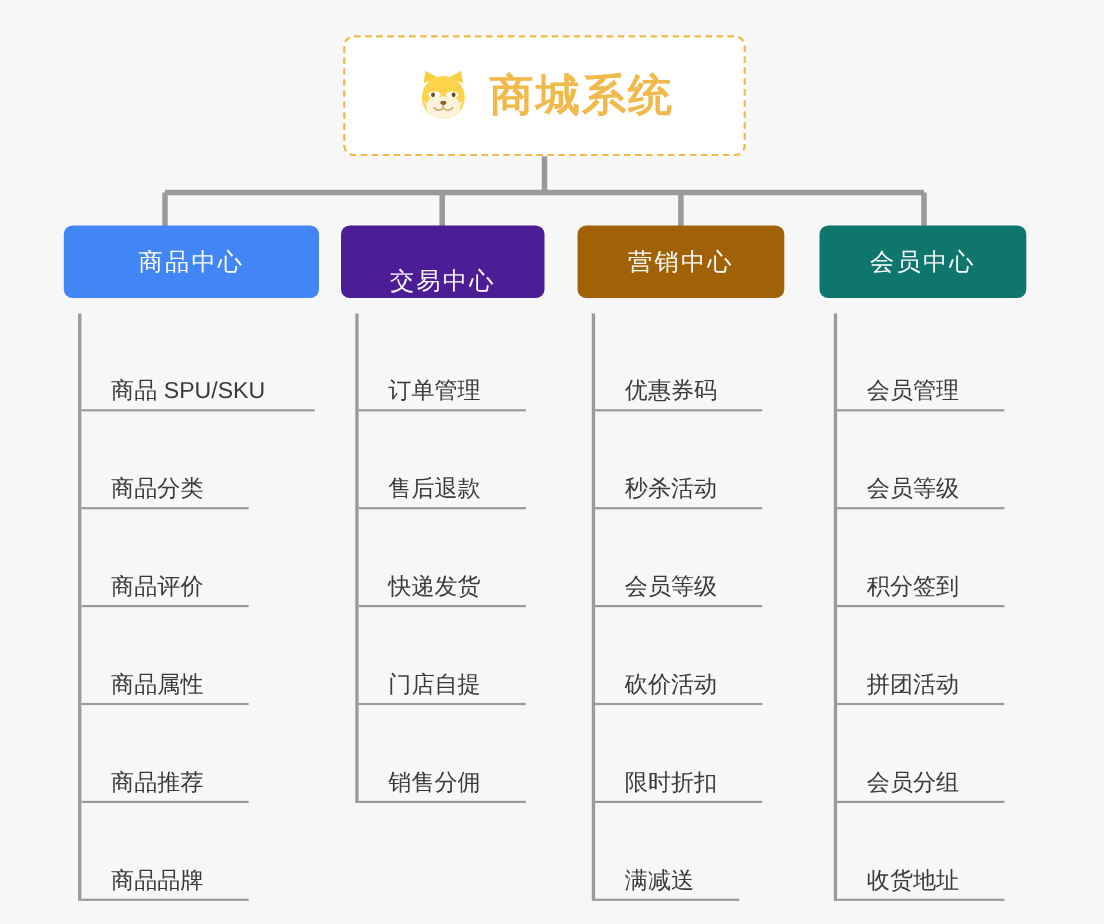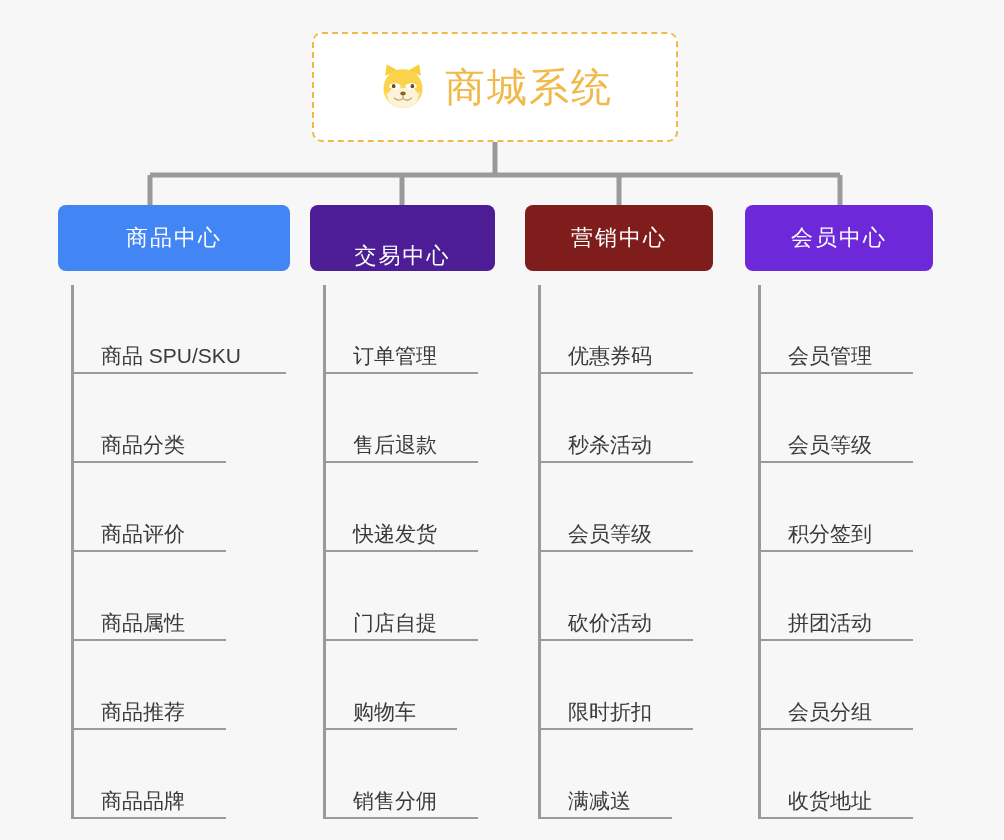--- a/index.html
+++ b/index.html
@@ -26,20 +26,21 @@
     top: 32px;
     width: 366px;
     height: 110px;
     background: #ffffff;
     border: 2px dashed #f0b94a;
     border-radius: 10px;
     display: flex;
     align-items: center;
     justify-content: center;
     gap: 16px;
+    font-weight: bold;
   }
 
   .root-mascot {
     width: 52px;
     height: 52px;
     flex: 0 0 auto;
     display: block;
   }
 
   .root-title {
@@ -220,31 +221,27 @@
           </div>
           <div class="child-item">
             <span class="child-label">快递发货</span>
             <div class="child-underline" style="width: 152px;"></div>
           </div>
           <div class="child-item">
             <span class="child-label">门店自提</span>
             <div class="child-underline" style="width: 152px;"></div>
           </div>
           <div class="child-item">
-            <span class="child-label">购物车</span>
-            <div class="child-underline" style="width: 131px;"></div>
-          </div>
-          <div class="child-item">
             <span class="child-label">销售分佣</span>
             <div class="child-underline" style="width: 152px;"></div>
           </div>
         </div>
       </div>
       <div class="branch branch-2">
-        <div class="branch-header" style="background: #7f1d1d;">
+        <div class="branch-header" style="background: #a16207;">
           <span>营销中心</span>
         </div>
         <div class="child-list">
           <div class="spine"></div>
           <div class="child-item">
             <span class="child-label">优惠券码</span>
             <div class="child-underline" style="width: 152px;"></div>
           </div>
           <div class="child-item">
             <span class="child-label">秒杀活动</span>
@@ -262,21 +259,21 @@
             <span class="child-label">限时折扣</span>
             <div class="child-underline" style="width: 152px;"></div>
           </div>
           <div class="child-item">
             <span class="child-label">满减送</span>
             <div class="child-underline" style="width: 131px;"></div>
           </div>
         </div>
       </div>
       <div class="branch branch-3">
-        <div class="branch-header" style="background: #6d28d9;">
+        <div class="branch-header" style="background: #0f766e;">
           <span>会员中心</span>
         </div>
         <div class="child-list">
           <div class="spine"></div>
           <div class="child-item">
             <span class="child-label">会员管理</span>
             <div class="child-underline" style="width: 152px;"></div>
           </div>
           <div class="child-item">
             <span class="child-label">会员等级</span>

